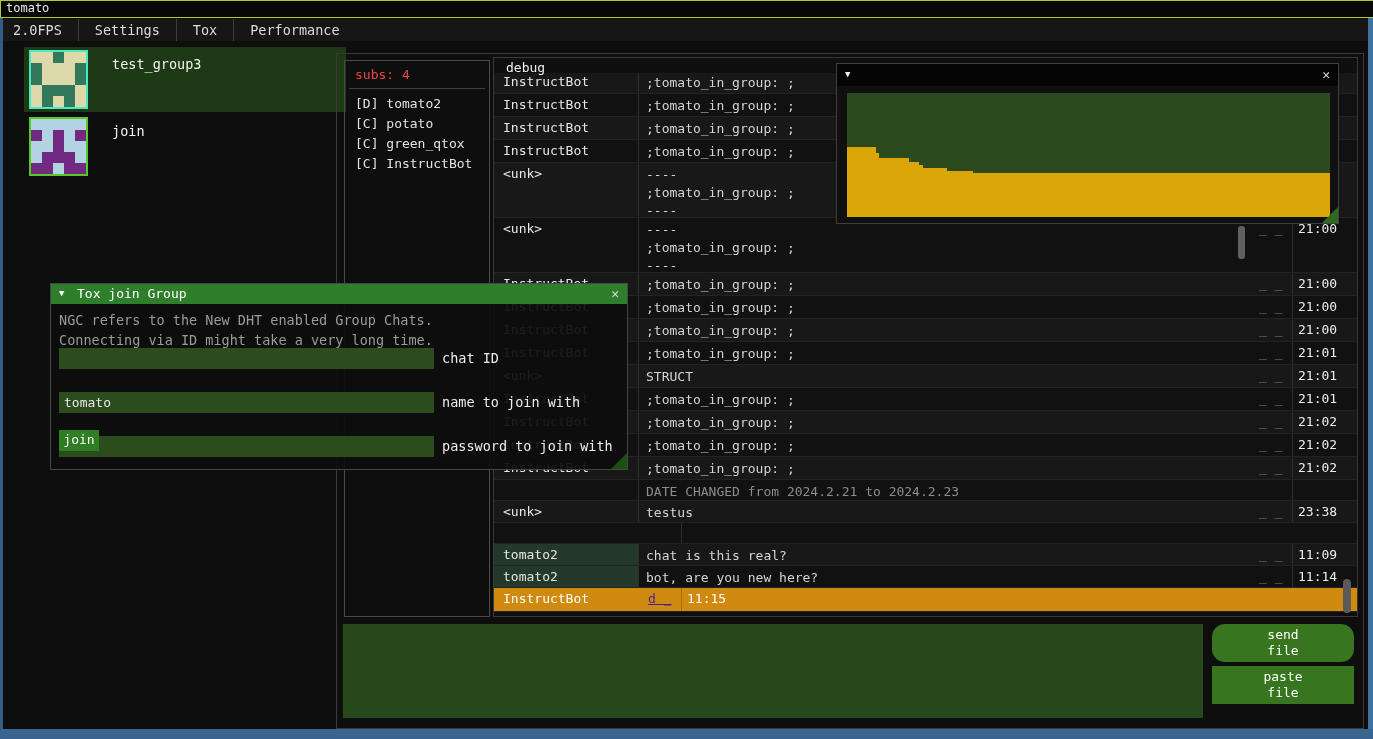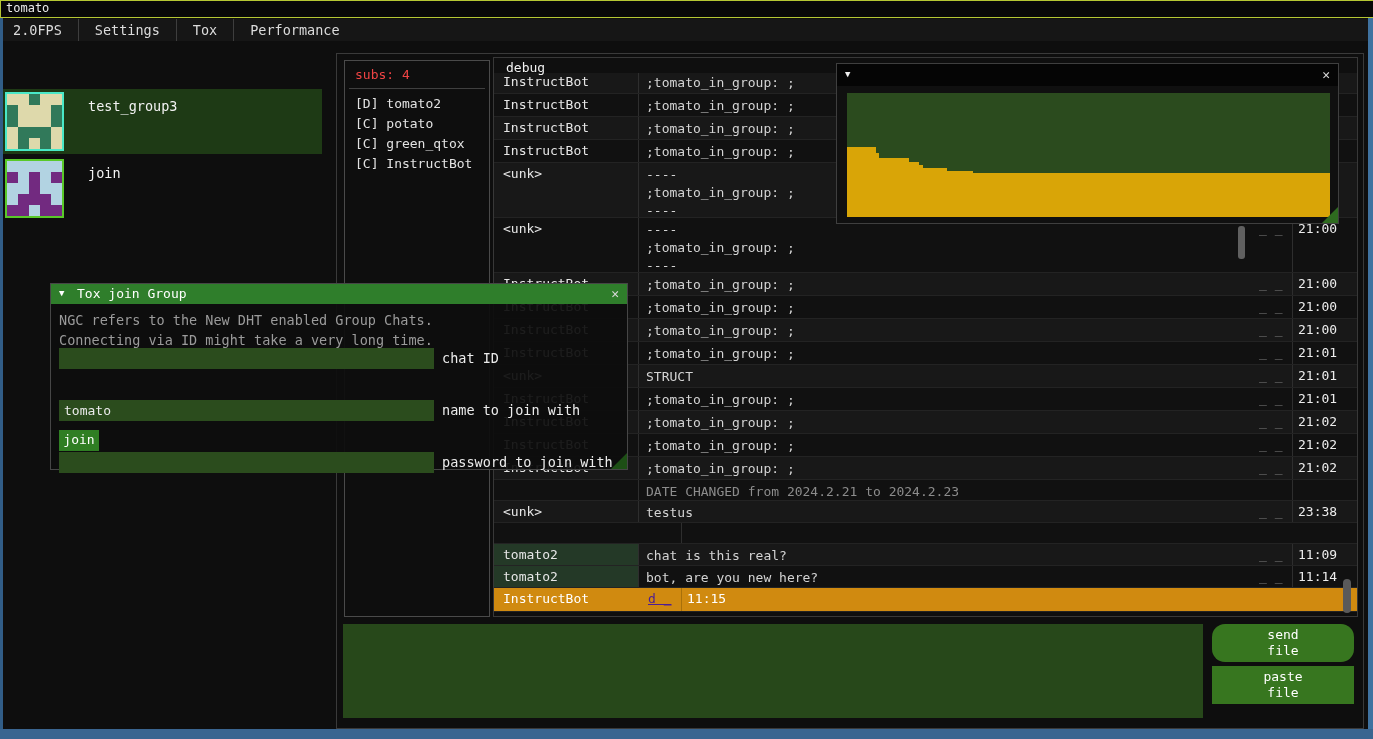--- a/index.html
+++ b/index.html
@@ -21,21 +21,21 @@
   }
   .menubar{
     position:absolute;left:3px;top:19px;right:5px;height:22px;background:#161616;
     display:flex;align-items:stretch;font-size:13.5px;color:#dcdcdc;
   }
   .mitem{padding:3px 16px 0 16px;}
   .mitem:first-child{padding-left:10px;}
   .mdiv{width:1px;background:#3e3e3e;margin:0;}
 
   
-  .groups{position:absolute;left:0;top:47px;width:322px;margin-top:42px;}
+  .groups{position:absolute;left:24px;top:47px;width:322px;}
   .gitem{display:flex;margin-bottom:2px;}
   .gitem.gsel{background:#1e3a15;}
   .avatar{
     width:55px;height:55px;border:2px solid #444;margin:3px 0 3px 5px;
     display:grid;grid-template-columns:repeat(5,1fr);grid-template-rows:repeat(5,1fr);
   }
   .glabel{margin:9px 0 0 24px;font-size:13.5px;color:#f2f2f2;}
 
   
   .mainwin{position:absolute;left:336px;top:53px;width:1026px;height:674px;border:1px solid #3a3a3a;}
@@ -73,21 +73,21 @@
   .closex{position:absolute;right:8px;top:0;font-size:13px;color:#d8d8d8;}
   .plot{position:absolute;left:10px;top:29px;width:483px;height:124px;}
   .grip{position:absolute;right:0;bottom:0;width:0;height:0;border-left:16px solid transparent;}
   .histwin .grip{border-bottom:16px solid #2e6b1f;}
 
   
   .joinwin{position:absolute;left:50px;top:283px;width:578px;height:187px;border:1px solid #464646;z-index:40;box-sizing:border-box;background:rgba(13,13,13,0.93);}
   .joinwin .ttl{position:relative;height:20px;background:#2f7e2b;color:#ffffff;font-size:13px;line-height:19px;}
   .note{margin:6px 0 0 8px;color:#9b9b9b;font-size:13.5px;line-height:20px;}
   .jrows{position:absolute;left:8px;top:64px;}
-  .jrow{display:flex;margin-bottom:17px;height:35px;}
+  .jrow{display:flex;margin-bottom:9px;height:35px;}
   .jinput{
     width:365px;height:21px;background:#2b4c1d;border:none;outline:none;
     color:#eaeaea;font-family:"DejaVu Sans Mono",monospace;font-size:13px;padding:0 5px;
   }
   .jlabel{margin-left:8px;color:#ececec;font-size:13.5px;line-height:21px;white-space:nowrap;}
   .joinbtn{position:absolute;left:8px;top:146px;width:40px;height:21px;background:#2f7e23;color:#fff;font-size:13px;text-align:center;line-height:20px;}
   .joinwin .grip{border-bottom:16px solid #1d4f15;}
 
   
   .composer-input{

